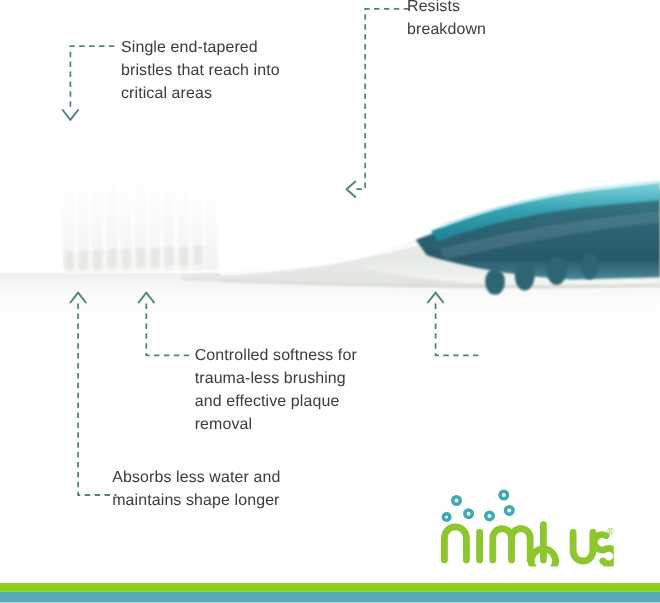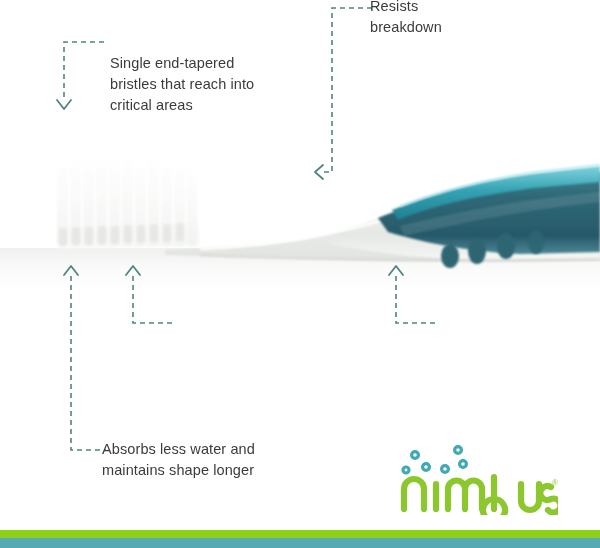--- a/index.html
+++ b/index.html
@@ -22,25 +22,25 @@
   .callout {
     position: absolute;
     color: #3b3b3b;
     font-family: "Liberation Sans", sans-serif;
     font-size: 14.5px;
     line-height: 21px;
     letter-spacing: 0.1px;
     white-space: pre-line;
   }
 
-  .callout-bristles   { left: 110px; top: 33px;  width: 190px; margin-top: 20px; }
+  .callout-bristles   { left: 110px; top: 33px;  width: 190px; }
   .callout-resists    { left: 370px; top: -4px;  width: 150px; }
   .callout-softness   { left: 177px; top: 313px; width: 180px; }
   .callout-handle     { left: 432px; top: 313px; width: 160px; }
-  .callout-absorbs    { left: 102px; top: 439px; width: 195px; }
+  .callout-absorbs    { left: 102px; top: 424px; width: 195px; }
 
   
   .conn {
     position: absolute;
     pointer-events: none;
   }
   .conn svg { display: block; overflow: visible; }
 
   
   #brush-photo {
@@ -242,20 +242,24 @@
     </svg>
   </div>
 
   <div class="callout callout-bristles">Single end-tapered
 bristles that reach into
 critical areas</div>
 
   <div class="callout callout-resists">Resists
 breakdown</div>
 
+  <div class="callout callout-softness">Controlled softness for
+trauma-less brushing
+and effective plaque
+removal</div>
 
 
   <div class="callout callout-absorbs">Absorbs less water and
 maintains shape longer</div>
 
   <div id="logo">
     <svg width="160" height="72" viewBox="0 0 160 72" xmlns="http://www.w3.org/2000/svg">
 
       <g fill="none" stroke="#3fa9b4" stroke-width="3.2">
         <circle cx="17" cy="12" r="3.4"></circle>

